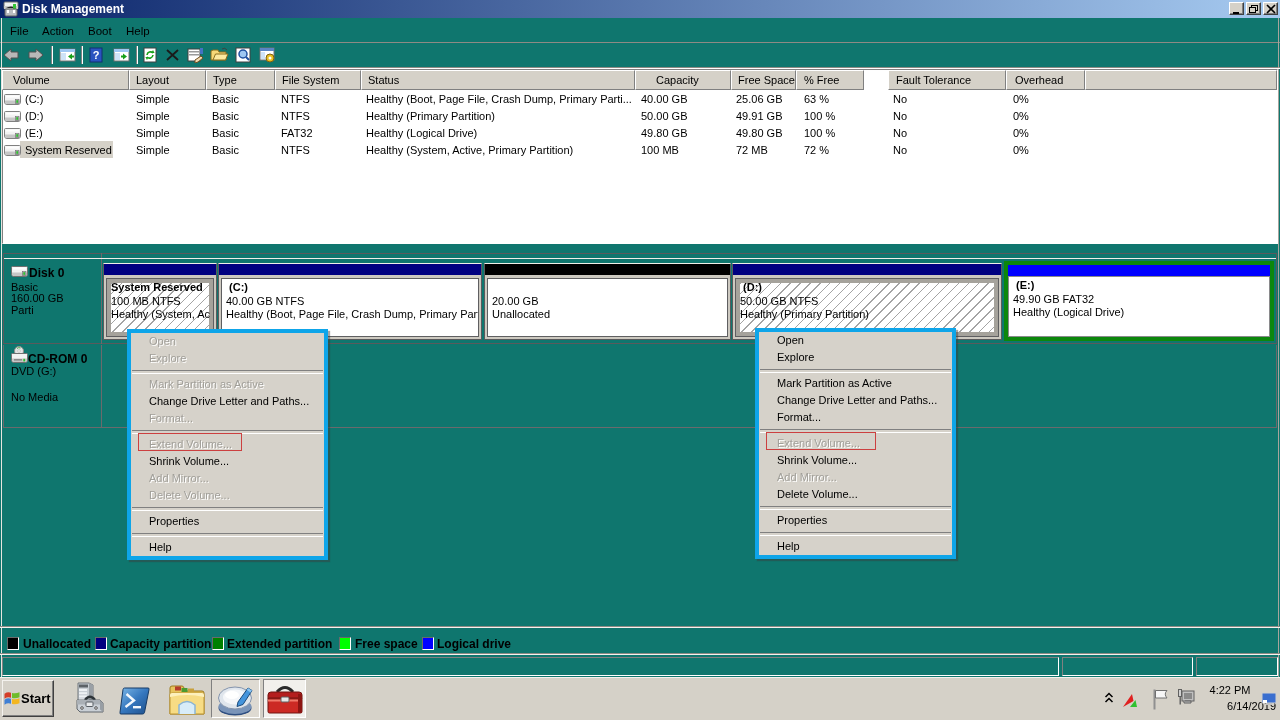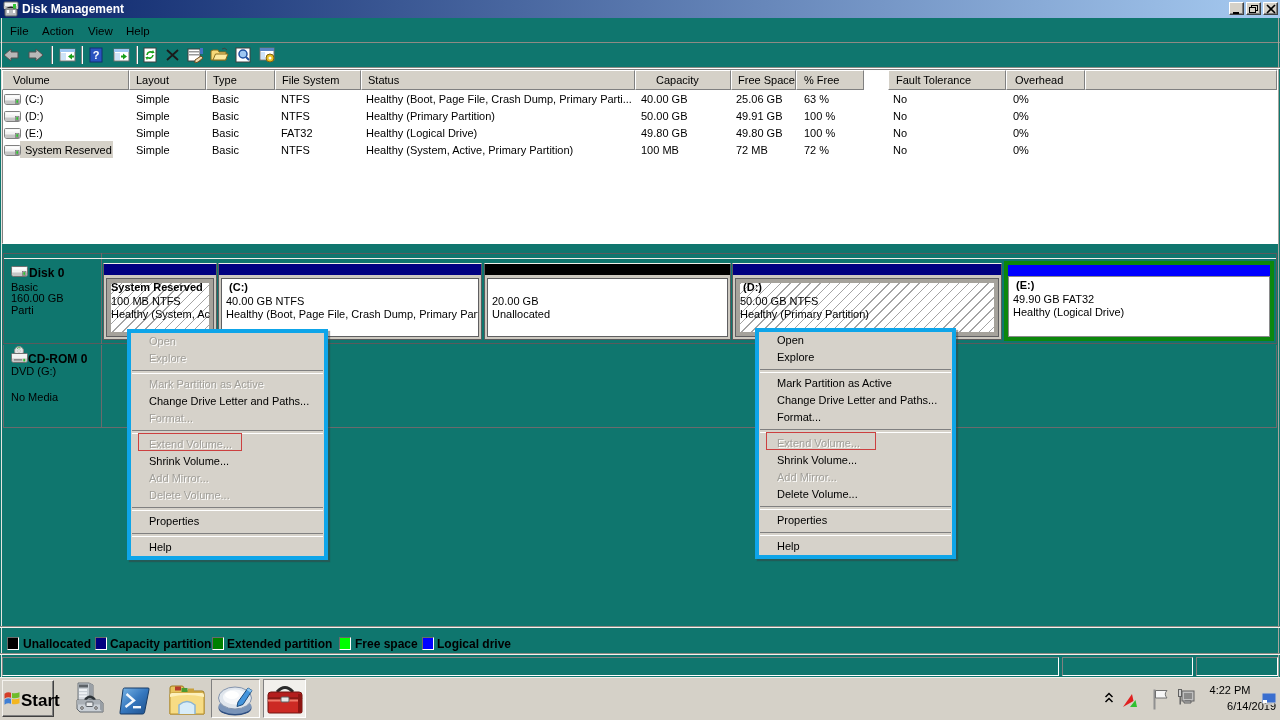--- a/index.html
+++ b/index.html
@@ -90,21 +90,21 @@
         <path d="M3 2 L11 10 M11 2 L3 10" stroke="#000" stroke-width="1.6"></path>
       </svg>
   </div>
 
   <div class="abs" style="left:0;top:42px;width:1280px;height:1px;background:#8e8a84;"></div>
   <div class="abs" style="left:0;top:67px;width:1280px;height:1px;background:#8e8a84;"></div>
   <div class="abs" style="left:1278px;top:18px;width:1px;height:659px;background:#a8a49c;"></div>
   <div class="abs" style="left:1px;top:18px;width:1px;height:659px;background:#e8e5df;"></div>
   <div class="abs menu-item" style="left:10px;">File</div>
   <div class="abs menu-item" style="left:42px;">Action</div>
-  <div class="abs menu-item" style="left:88px;">View</div>
+  <div class="abs menu-item" style="left:88px;">Boot</div>
   <div class="abs menu-item" style="left:126px;">Help</div>
 
   <div class="abs" id="toolbar"></div>
   <div class="abs tsep" style="left:51px;"></div>
   <div class="abs tsep" style="left:81px;"></div>
   <div class="abs tsep" style="left:136px;"></div>
 
   <svg class="abs" style="left:3px;top:47px" width="17" height="16" viewBox="0 0 17 16">
     <path d="M8 2 L8 5 L15 5 L15 11 L8 11 L8 14 L1 8 Z" fill="#b8b8b8" stroke="#505050"></path>
   </svg>
@@ -378,21 +378,21 @@
 
   <div class="abs" id="taskbar"></div>
   <div class="abs" style="left:2px;top:680px;width:52px;height:37px;background:#d5d1c8;
     border:1px solid; border-color:#f4f2ee #404040 #404040 #f4f2ee; box-shadow:inset -1px -1px 0 #808080;"></div>
   <svg class="abs" style="left:4px;top:690px" width="16" height="16" viewBox="0 0 16 16">
     <path d="M0.5 3.8 Q3.5 1.6 7 2.7 L7 7.7 Q3.5 6.6 0.5 8.8 Z" fill="#d43d28"></path>
     <path d="M8 2.9 Q11.4 4 15.5 2.3 L15.5 7.3 Q11.4 9 8 7.9 Z" fill="#6fbc2a"></path>
     <path d="M0.5 9.8 Q3.5 7.6 7 8.7 L7 13.7 Q3.5 12.6 0.5 14.8 Z" fill="#3f7fd4"></path>
     <path d="M8 8.9 Q11.4 10 15.5 8.3 L15.5 13.3 Q11.4 15 8 13.9 Z" fill="#f3b61f"></path>
   </svg>
-  <div class="abs" style="left:21px;top:691px;font-weight:bold;font-size:17px;">Start</div>
+  <div class="abs" style="left:21px;top:691px;font-weight:bold;font-size:13px;">Start</div>
 
   <svg class="abs" style="left:73px;top:682px" width="31" height="33" viewBox="0 0 31 33">
     <path d="M5 1 L16 1 L20 3 L20 23 L9 23 L5 21 Z" fill="#c8ced4" stroke="#70767c"></path>
     <path d="M16 1 L20 3 L20 23 L16 21 Z" fill="#9aa0a6"></path>
     <rect x="6" y="2.5" width="9" height="3" fill="#5c6268"></rect>
     <rect x="6" y="7" width="8" height="2" fill="#eef1f4"></rect>
     <rect x="6" y="10.2" width="8" height="2" fill="#eef1f4"></rect>
     <rect x="6" y="13.4" width="8" height="2" fill="#eef1f4"></rect>
     <rect x="6" y="16.6" width="8" height="2" fill="#eef1f4"></rect>
     <path d="M12 18 q5 -6.5 10 0" fill="none" stroke="#2e3438" stroke-width="2.4"></path>

